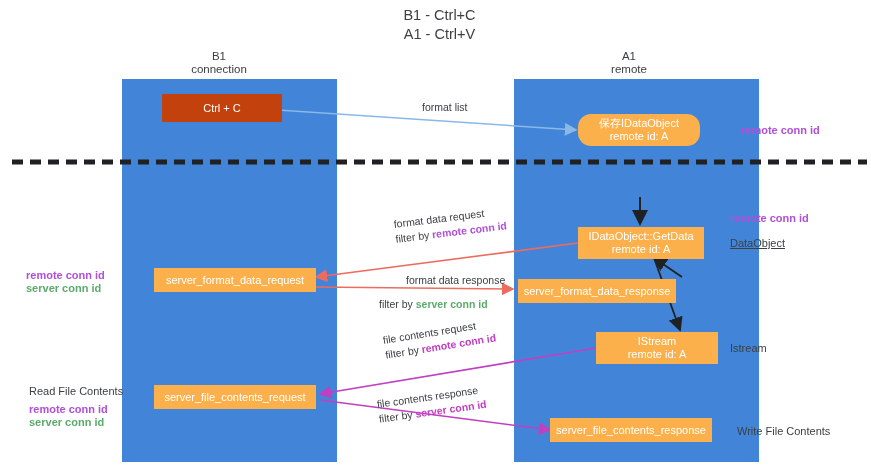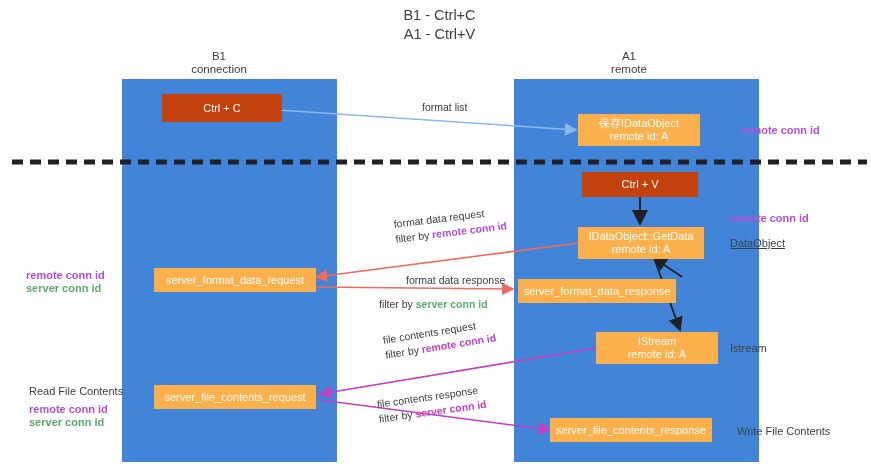--- a/index.html
+++ b/index.html
@@ -96,24 +96,23 @@
 
     <line x1="650" y1="258" x2="676" y2="330" stroke="#202124" stroke-width="1.8" marker-end="url(#ah-black)"></line>
 
     <line x1="592" y1="348" x2="316" y2="394" stroke="#c13fc1" stroke-width="1.6" marker-end="url(#ah-magenta)"></line>
 
     <line x1="316" y1="400" x2="546" y2="430" stroke="#c13fc1" stroke-width="1.6" marker-end="url(#ah-magenta)"></line>
   </svg>
 
   <div class="abs box green" style="left:158px;top:94px;width:120px;height:28px;">Ctrl + C</div>
 
-  <div class="abs box orange" style="left:574px;top:114px;width:122px;height:32px;">保存IDataObject
+  <div class="abs box orange" style="left:574px;top:114px;width:122px;height:32px;border-radius:13px;">保存IDataObject
 remote id: A</div>
 
-  <div class="abs box green" style="left:578px;top:172px;width:116px;height:25px;">Ctrl + V</div>
 
   <div class="abs box orange" style="left:574px;top:227px;width:126px;height:32px;">IDataObject::GetData
 remote id: A</div>
 
   <div class="abs box orange" style="left:514px;top:279px;width:158px;height:24px;">server_format_data_response</div>
 
   <div class="abs box orange" style="left:150px;top:268px;width:162px;height:24px;">server_format_data_request</div>
 
   <div class="abs box orange" style="left:592px;top:332px;width:122px;height:32px;">IStream
 remote id: A</div>

